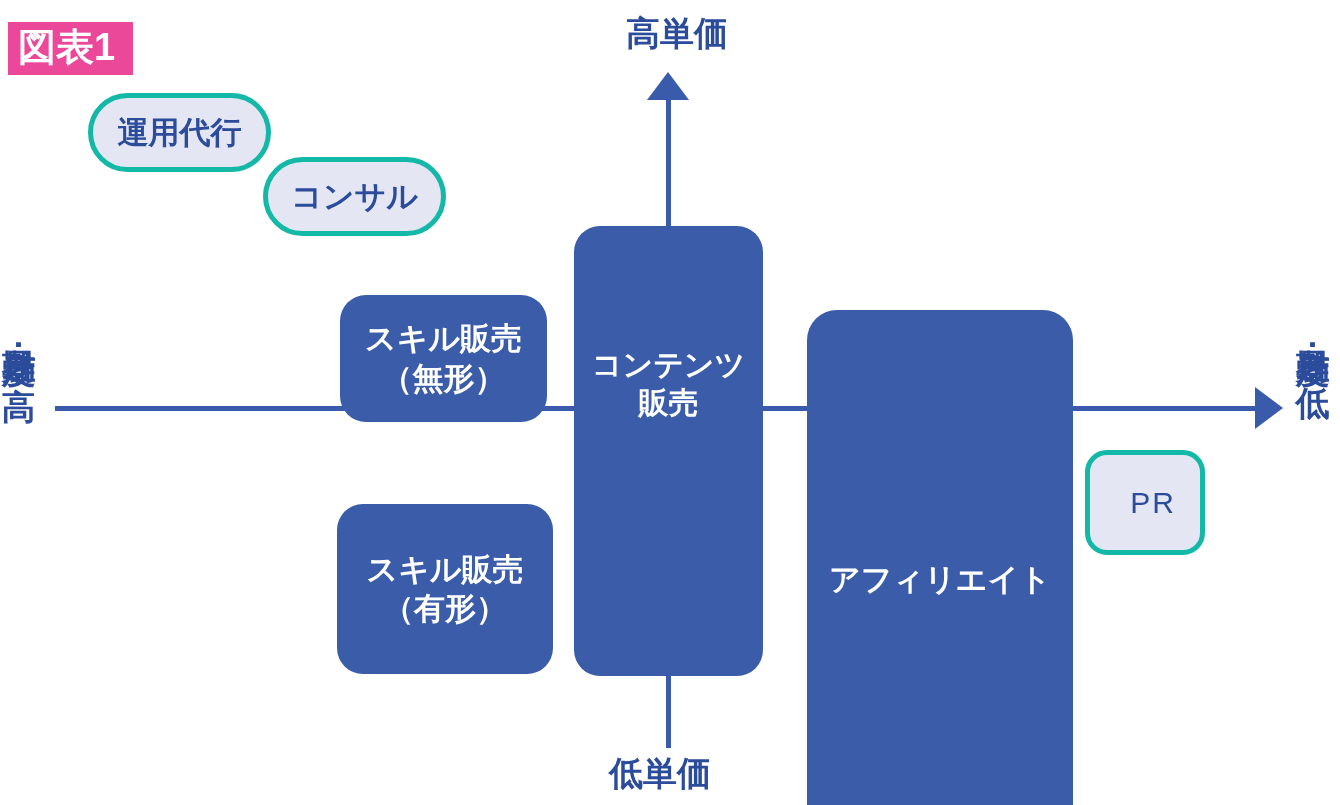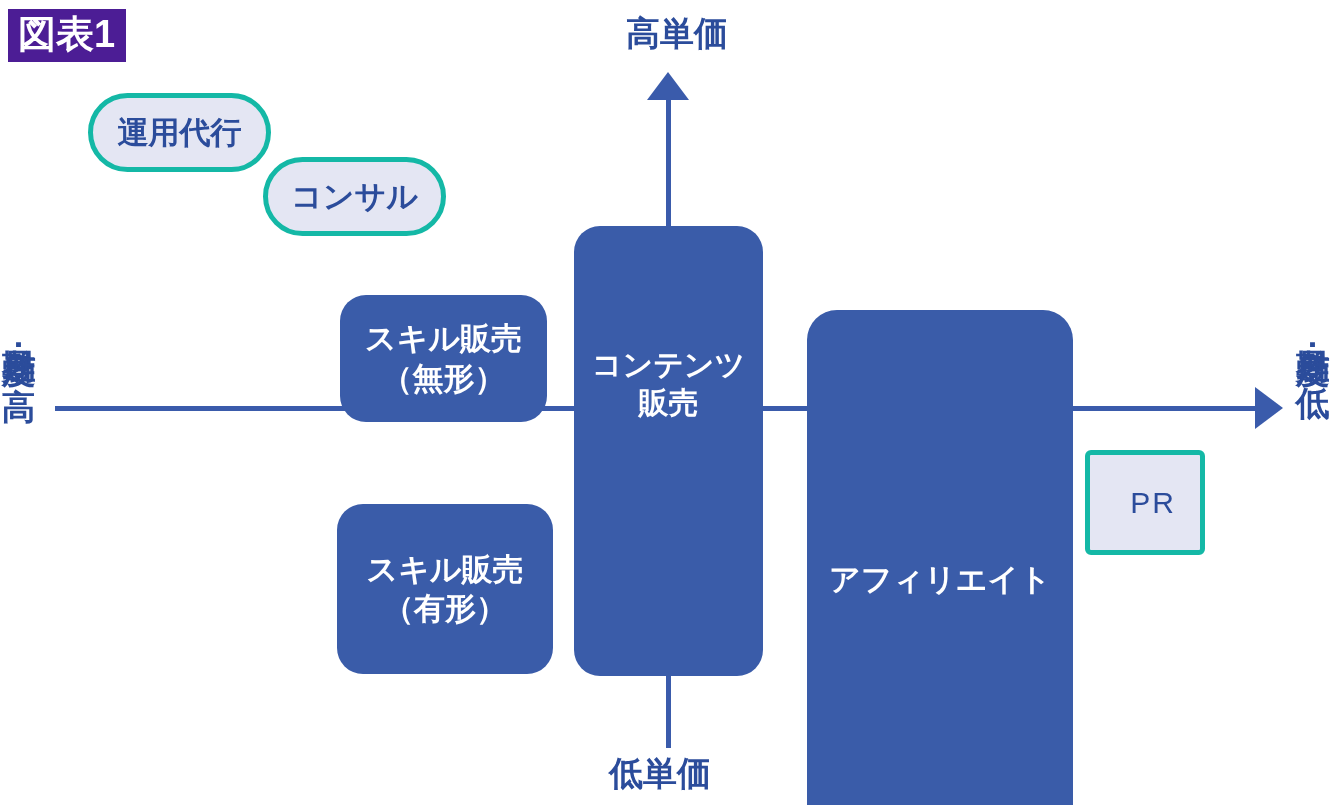--- a/index.html
+++ b/index.html
@@ -15,27 +15,27 @@
     width: 1340px;
     height: 805px;
     background: #ffffff;
     overflow: hidden;
   }
 
   
   .figure-badge {
     position: absolute;
     left: 8px;
-    top: 9px;
-    background: #4c1d95;
+    top: 22px;
+    background: #ec4899;
     color: #ffffff;
     font-size: 38px;
     font-weight: 700;
     line-height: 1;
-    padding: 6px 11px 9px 10px;
+    padding: 6px 18px 9px 10px;
     letter-spacing: 0px;
     white-space: nowrap;
   }
 
   
   .axis-line {
     position: absolute;
     background: #3a5bab;
   }
   .axis-h {
@@ -180,21 +180,21 @@
     height: 540px;
     border-radius: 30px;
     font-size: 31px;
   }
   
   .node-pr {
     left: 1085px;
     top: 450px;
     width: 120px;
     height: 105px;
-    border-radius: 6px;
+    border-radius: 22px;
     font-size: 30px;
     font-weight: 400;
     letter-spacing: 2px;
     padding-left: 16px;
   }
 </style>
 </head>
 <body>
 
 <div id="canvas">

